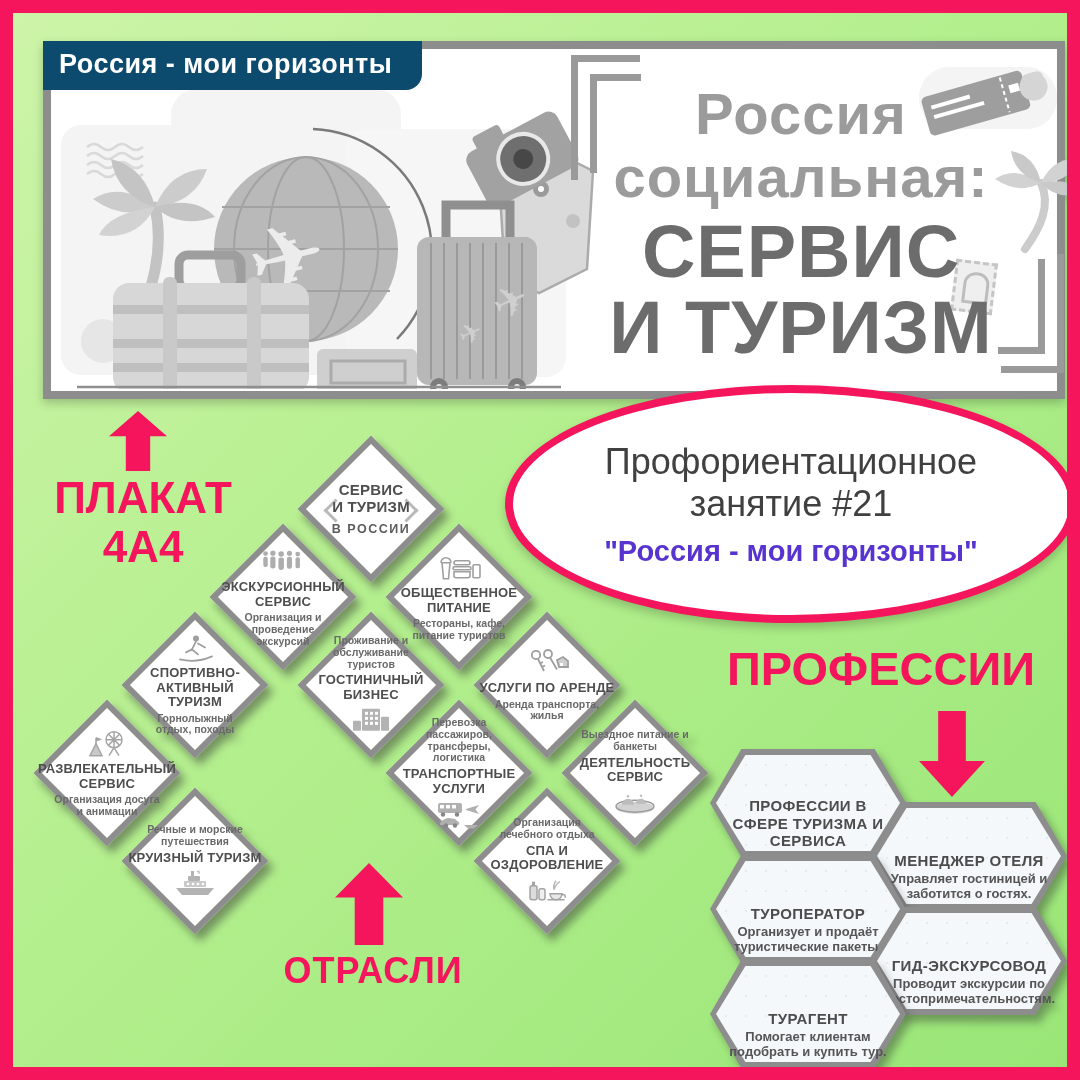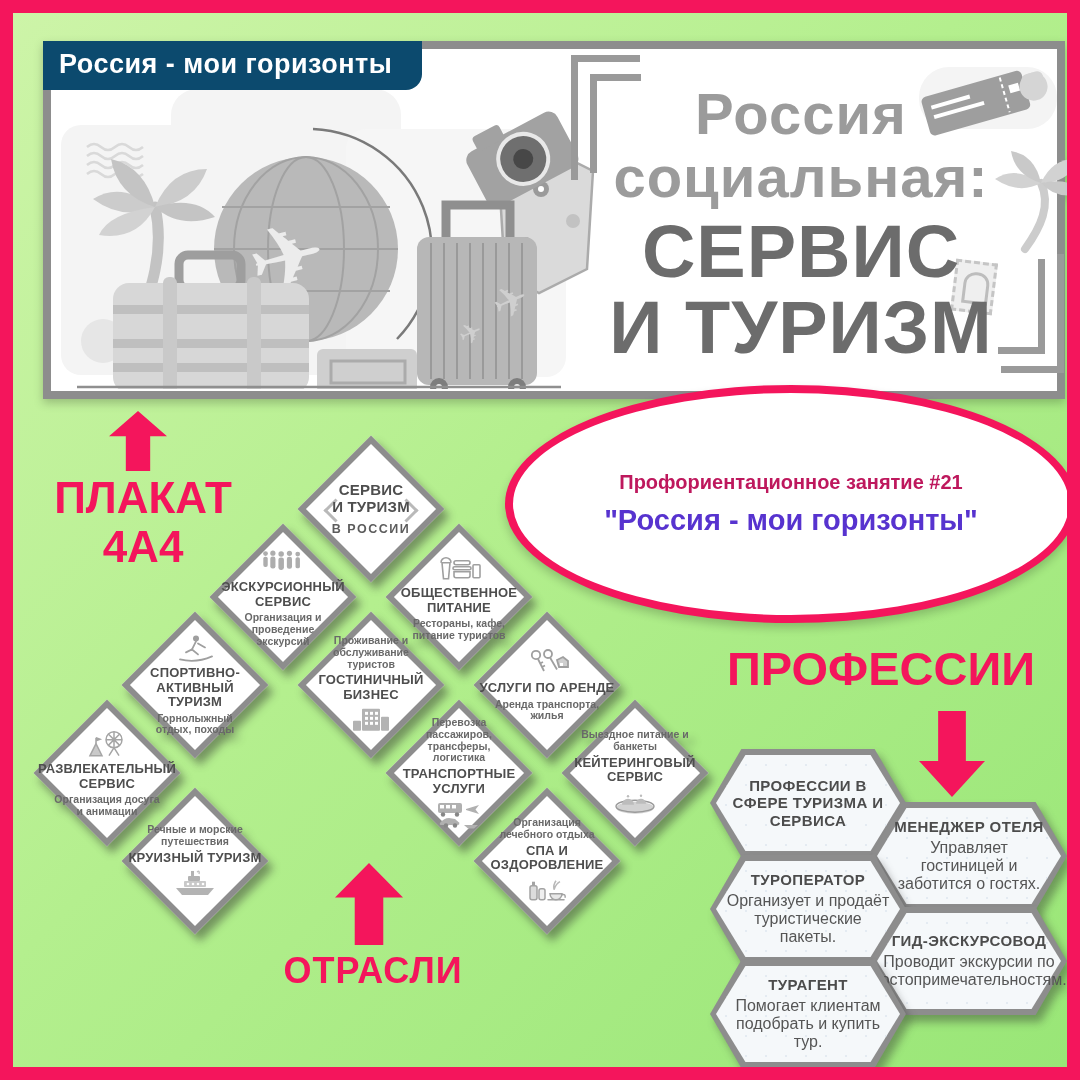--- a/index.html
+++ b/index.html
@@ -26,21 +26,21 @@
   .stamp{position:absolute;left:902px;top:212px;width:42px;height:52px;background:#efefef;border:3px dashed #c5c5c5;transform:rotate(7deg);z-index:2;box-sizing:border-box;}
   .stamp::after{content:"";position:absolute;left:7px;top:8px;width:20px;height:26px;border:3px solid #bdbdbd;border-radius:12px 12px 0 0;}
   .plane-deco{position:absolute;color:#cfcfcf;z-index:2;}
   .p1{left:442px;top:228px;font-size:42px;transform:rotate(-24deg);}
   .p2{left:408px;top:268px;font-size:28px;transform:rotate(-24deg);}
 
   
   .oval{position:absolute;left:492px;top:372px;width:572px;height:238px;background:#fff;z-index:6;
     border:8px solid #f4155c;border-radius:50%;box-sizing:border-box;box-shadow:0 5px 10px rgba(0,0,0,.2);
     display:flex;flex-direction:column;justify-content:center;align-items:center;text-align:center;padding:4px 36px;}
-  .ov1{font-size:20px;font-weight:700;color:#be185d;line-height:1.18;width:440px;}
+  .ov1{font-size:36px;font-weight:400;color:#404040;line-height:1.18;width:440px;}
   .ov2{font-size:29px;font-weight:800;color:#5733cf;line-height:1.1;margin-top:10px;}
   .ovdate{font-size:46px;font-weight:800;color:#f4155c;margin-top:6px;letter-spacing:1px;}
 
   
   .plabel{position:absolute;color:#f4155c;font-weight:800;text-align:center;line-height:1.12;white-space:pre-line;}
   .lab-poster{left:24px;top:460px;width:212px;font-size:44px;}
   .lab-industries{left:222px;top:938px;width:276px;font-size:36px;letter-spacing:1px;}
   .lab-professions{left:694px;top:630px;width:348px;font-size:47px;}
   .arrow{position:absolute;background:#f4155c;}
   .arr-up{clip-path:polygon(50% 0%,100% 42%,71% 42%,71% 100%,29% 100%,29% 42%,0% 42%);}
@@ -65,24 +65,24 @@
   .pd1{left:306px;top:444px;} .pd2{left:218px;top:532px;} .pd3{left:394px;top:532px;}
   .pd4{left:130px;top:620px;} .pd5{left:306px;top:620px;} .pd6{left:482px;top:620px;}
   .pd7{left:42px;top:708px;}  .pd8{left:218px;top:708px;} .pd9{left:394px;top:708px;}
   .pd10{left:570px;top:708px;}.pd11{left:130px;top:796px;}.pd12{left:482px;top:796px;}
 
   
   .hex{position:absolute;width:196px;height:108px;filter:drop-shadow(5px 7px 4px rgba(40,40,40,.4));}
   .hexo{position:absolute;inset:0;background:#8d8d8d;clip-path:polygon(0 50%,16% 0,84% 0,100% 50%,84% 100%,16% 100%);}
   .hexi{position:absolute;inset:6px;clip-path:polygon(0 50%,16% 0,84% 0,100% 50%,84% 100%,16% 100%);
     background:radial-gradient(#e4ebf2 9%,transparent 10%) 0 0/20px 20px,#f5f8fa;}
-  .hct{position:absolute;inset:0;display:flex;flex-direction:column;justify-content:center;align-items:center;
-    gap:3px;text-align:center;padding:0 16px;z-index:2;}
+  .hct{position:absolute;inset:0;display:flex;flex-direction:column;justify-content:flex-end;align-items:center;
+    gap:3px;text-align:center;padding:8px 16px;z-index:2;}
   .htitle{font-weight:800;font-size:15px;line-height:1.15;color:#4c4c4c;letter-spacing:.4px;}
-  .hsub{font-size:16px;line-height:1.15;color:#555;font-weight:400;}
+  .hsub{font-size:13px;line-height:1.15;color:#555;font-weight:700;}
   .ph1{left:697px;top:736px;} .ph2{left:858px;top:789px;} .ph3{left:697px;top:842px;}
   .ph4{left:858px;top:894px;} .ph5{left:697px;top:947px;}
 </style>
 </head>
 <body>
 
 <div class="canvas">
 
   <div class="banner">
     <div class="banner-tag">Россия - мои горизонты</div>
@@ -368,21 +368,21 @@
             <path d="M28 26 h14 l-4 3.5 h-6 z"></path>
           </g>
         </svg>
     </div>
   </div>
 
   <div class="dmd pd10">
     <div class="dsq"></div>
     <div class="dct">
       <div class="dsub">Выездное питание и банкеты</div>
-      <div class="dtitle">КЕЙТЕРИНГОВЫЙ СЕРВИС</div>
+      <div class="dtitle">ДЕЯТЕЛЬНОСТЬ СЕРВИС</div>
       <svg class="dicon" viewBox="0 0 46 30">
           <g fill="#bcbcbc">
             <ellipse cx="23" cy="20" rx="19" ry="6" fill="#d2d2d2"></ellipse>
             <ellipse cx="23" cy="18.5" rx="19" ry="6" fill="none" stroke="#9a9a9a" stroke-width="1.4"></ellipse>
             <path d="M10 17 a6 6 0 0 1 12 0 z"></path>
             <path d="M24 16 a5 5 0 0 1 10 0 z"></path>
             <circle cx="16" cy="8.6" r="1.2"></circle>
             <circle cx="29" cy="8" r="1.2"></circle>
           </g>
         </svg>

